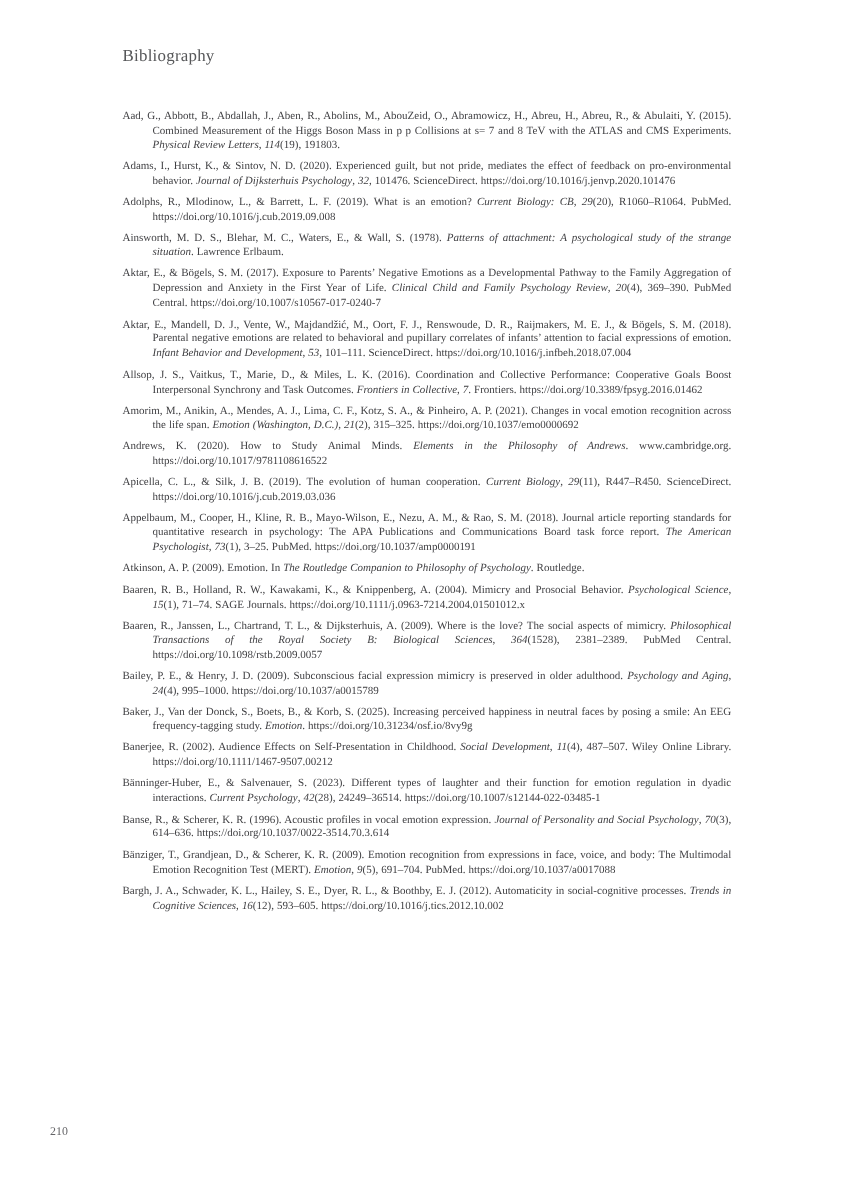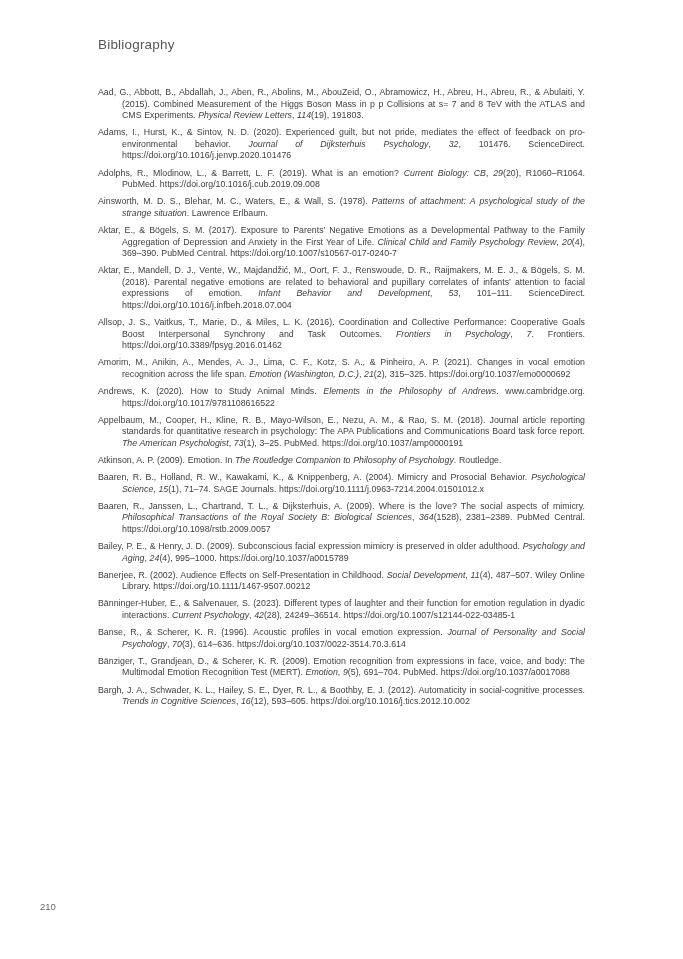--- a/index.html
+++ b/index.html
@@ -5,21 +5,21 @@
   html, body {
     margin: 0;
     padding: 0;
     background: #ffffff;
   }
   .page {
     position: relative;
     width: 683px;
     height: 959px;
     background: #ffffff;
-    font-family: Liberation Sans, sans-serif;
+    font-family: Liberation Serif, serif;
     overflow: hidden;
   }
   .heading {
     position: absolute;
     left: 98px;
     top: 37px;
     font-size: 13.5px;
     font-weight: 400;
     color: #565759;
     letter-spacing: 0.2px;
@@ -58,28 +58,30 @@
 <div class="page">
   <div class="heading">Bibliography</div>
 
   <div class="ref-list">
       <div class="ref"><span>Aad, G., Abbott, B., Abdallah, J., Aben, R., Abolins, M., AbouZeid, O., Abramowicz, H., Abreu, H., Abreu, R., &amp; Abulaiti, Y. (2015). Combined Measurement of the Higgs Boson Mass in p p Collisions at s= 7 and 8 TeV with the ATLAS and CMS Experiments. </span><span class="it">Physical Review Letters</span><span>, </span><span class="it">114</span><span>(19), 191803.</span></div>
       <div class="ref"><span>Adams, I., Hurst, K., &amp; Sintov, N. D. (2020). Experienced guilt, but not pride, mediates the effect of feedback on pro-environmental behavior. </span><span class="it">Journal of Dijksterhuis Psychology</span><span>, </span><span class="it">32</span><span>, 101476. ScienceDirect. https://doi.org/10.1016/j.jenvp.2020.101476</span></div>
       <div class="ref"><span>Adolphs, R., Mlodinow, L., &amp; Barrett, L. F. (2019). What is an emotion? </span><span class="it">Current Biology: CB</span><span>, </span><span class="it">29</span><span>(20), R1060–R1064. PubMed. https://doi.org/10.1016/j.cub.2019.09.008</span></div>
       <div class="ref"><span>Ainsworth, M. D. S., Blehar, M. C., Waters, E., &amp; Wall, S. (1978). </span><span class="it">Patterns of attachment: A psychological study of the strange situation</span><span>. Lawrence Erlbaum.</span></div>
       <div class="ref"><span>Aktar, E., &amp; Bögels, S. M. (2017). Exposure to Parents’ Negative Emotions as a Developmental Pathway to the Family Aggregation of Depression and Anxiety in the First Year of Life. </span><span class="it">Clinical Child and Family Psychology Review</span><span>, </span><span class="it">20</span><span>(4), 369–390. PubMed Central. https://doi.org/10.1007/s10567-017-0240-7</span></div>
       <div class="ref"><span>Aktar, E., Mandell, D. J., Vente, W., Majdandžić, M., Oort, F. J., Renswoude, D. R., Raijmakers, M. E. J., &amp; Bögels, S. M. (2018). Parental negative emotions are related to behavioral and pupillary correlates of infants’ attention to facial expressions of emotion. </span><span class="it">Infant Behavior and Development</span><span>, </span><span class="it">53</span><span>, 101–111. ScienceDirect. https://doi.org/10.1016/j.infbeh.2018.07.004</span></div>
-      <div class="ref"><span>Allsop, J. S., Vaitkus, T., Marie, D., &amp; Miles, L. K. (2016). Coordination and Collective Performance: Cooperative Goals Boost Interpersonal Synchrony and Task Outcomes. </span><span class="it">Frontiers in Psychology</span><span>, </span><span class="it">7</span><span>. Frontiers. https://doi.org/10.3389/fpsyg.2016.01462</span></div>
+      <div class="ref"><span>Allsop, J. S., Vaitkus, T., Marie, D., &amp; Miles, L. K. (2016). Coordination and Collective Performance: Cooperative Goals Boost Interpersonal Synchrony and Task Outcomes. </span><span class="it">Frontiers in Collective</span><span>, </span><span class="it">7</span><span>. Frontiers. https://doi.org/10.3389/fpsyg.2016.01462</span></div>
       <div class="ref"><span>Amorim, M., Anikin, A., Mendes, A. J., Lima, C. F., Kotz, S. A., &amp; Pinheiro, A. P. (2021). Changes in vocal emotion recognition across the life span. </span><span class="it">Emotion (Washington, D.C.)</span><span>, </span><span class="it">21</span><span>(2), 315–325. https://doi.org/10.1037/emo0000692</span></div>
       <div class="ref"><span>Andrews, K. (2020). How to Study Animal Minds. </span><span class="it">Elements in the Philosophy of Andrews</span><span>. www.cambridge.org. https://doi.org/10.1017/9781108616522</span></div>
+      <div class="ref"><span>Apicella, C. L., &amp; Silk, J. B. (2019). The evolution of human cooperation. </span><span class="it">Current Biology</span><span>, </span><span class="it">29</span><span>(11), R447–R450. ScienceDirect. https://doi.org/10.1016/j.cub.2019.03.036</span></div>
       <div class="ref"><span>Appelbaum, M., Cooper, H., Kline, R. B., Mayo-Wilson, E., Nezu, A. M., &amp; Rao, S. M. (2018). Journal article reporting standards for quantitative research in psychology: The APA Publications and Communications Board task force report. </span><span class="it">The American Psychologist</span><span>, </span><span class="it">73</span><span>(1), 3–25. PubMed. https://doi.org/10.1037/amp0000191</span></div>
       <div class="ref"><span>Atkinson, A. P. (2009). Emotion. In </span><span class="it">The Routledge Companion to Philosophy of Psychology</span><span>. Routledge.</span></div>
       <div class="ref"><span>Baaren, R. B., Holland, R. W., Kawakami, K., &amp; Knippenberg, A. (2004). Mimicry and Prosocial Behavior. </span><span class="it">Psychological Science</span><span>, </span><span class="it">15</span><span>(1), 71–74. SAGE Journals. https://doi.org/10.1111/j.0963-7214.2004.01501012.x</span></div>
       <div class="ref"><span>Baaren, R., Janssen, L., Chartrand, T. L., &amp; Dijksterhuis, A. (2009). Where is the love? The social aspects of mimicry. </span><span class="it">Philosophical Transactions of the Royal Society B: Biological Sciences</span><span>, </span><span class="it">364</span><span>(1528), 2381–2389. PubMed Central. https://doi.org/10.1098/rstb.2009.0057</span></div>
       <div class="ref"><span>Bailey, P. E., &amp; Henry, J. D. (2009). Subconscious facial expression mimicry is preserved in older adulthood. </span><span class="it">Psychology and Aging</span><span>, </span><span class="it">24</span><span>(4), 995–1000. https://doi.org/10.1037/a0015789</span></div>
+      <div class="ref"><span>Baker, J., Van der Donck, S., Boets, B., &amp; Korb, S. (2025). Increasing perceived happiness in neutral faces by posing a smile: An EEG frequency-tagging study. </span><span class="it">Emotion</span><span>. https://doi.org/10.31234/osf.io/8vy9g</span></div>
       <div class="ref"><span>Banerjee, R. (2002). Audience Effects on Self-Presentation in Childhood. </span><span class="it">Social Development</span><span>, </span><span class="it">11</span><span>(4), 487–507. Wiley Online Library. https://doi.org/10.1111/1467-9507.00212</span></div>
       <div class="ref"><span>Bänninger-Huber, E., &amp; Salvenauer, S. (2023). Different types of laughter and their function for emotion regulation in dyadic interactions. </span><span class="it">Current Psychology</span><span>, </span><span class="it">42</span><span>(28), 24249–36514. https://doi.org/10.1007/s12144-022-03485-1</span></div>
       <div class="ref"><span>Banse, R., &amp; Scherer, K. R. (1996). Acoustic profiles in vocal emotion expression. </span><span class="it">Journal of Personality and Social Psychology</span><span>, </span><span class="it">70</span><span>(3), 614–636. https://doi.org/10.1037/0022-3514.70.3.614</span></div>
       <div class="ref"><span>Bänziger, T., Grandjean, D., &amp; Scherer, K. R. (2009). Emotion recognition from expressions in face, voice, and body: The Multimodal Emotion Recognition Test (MERT). </span><span class="it">Emotion</span><span>, </span><span class="it">9</span><span>(5), 691–704. PubMed. https://doi.org/10.1037/a0017088</span></div>
       <div class="ref"><span>Bargh, J. A., Schwader, K. L., Hailey, S. E., Dyer, R. L., &amp; Boothby, E. J. (2012). Automaticity in social-cognitive processes. </span><span class="it">Trends in Cognitive Sciences</span><span>, </span><span class="it">16</span><span>(12), 593–605. https://doi.org/10.1016/j.tics.2012.10.002</span></div>
     </div>
 
   <div class="page-number">210</div>
 </div>
 

